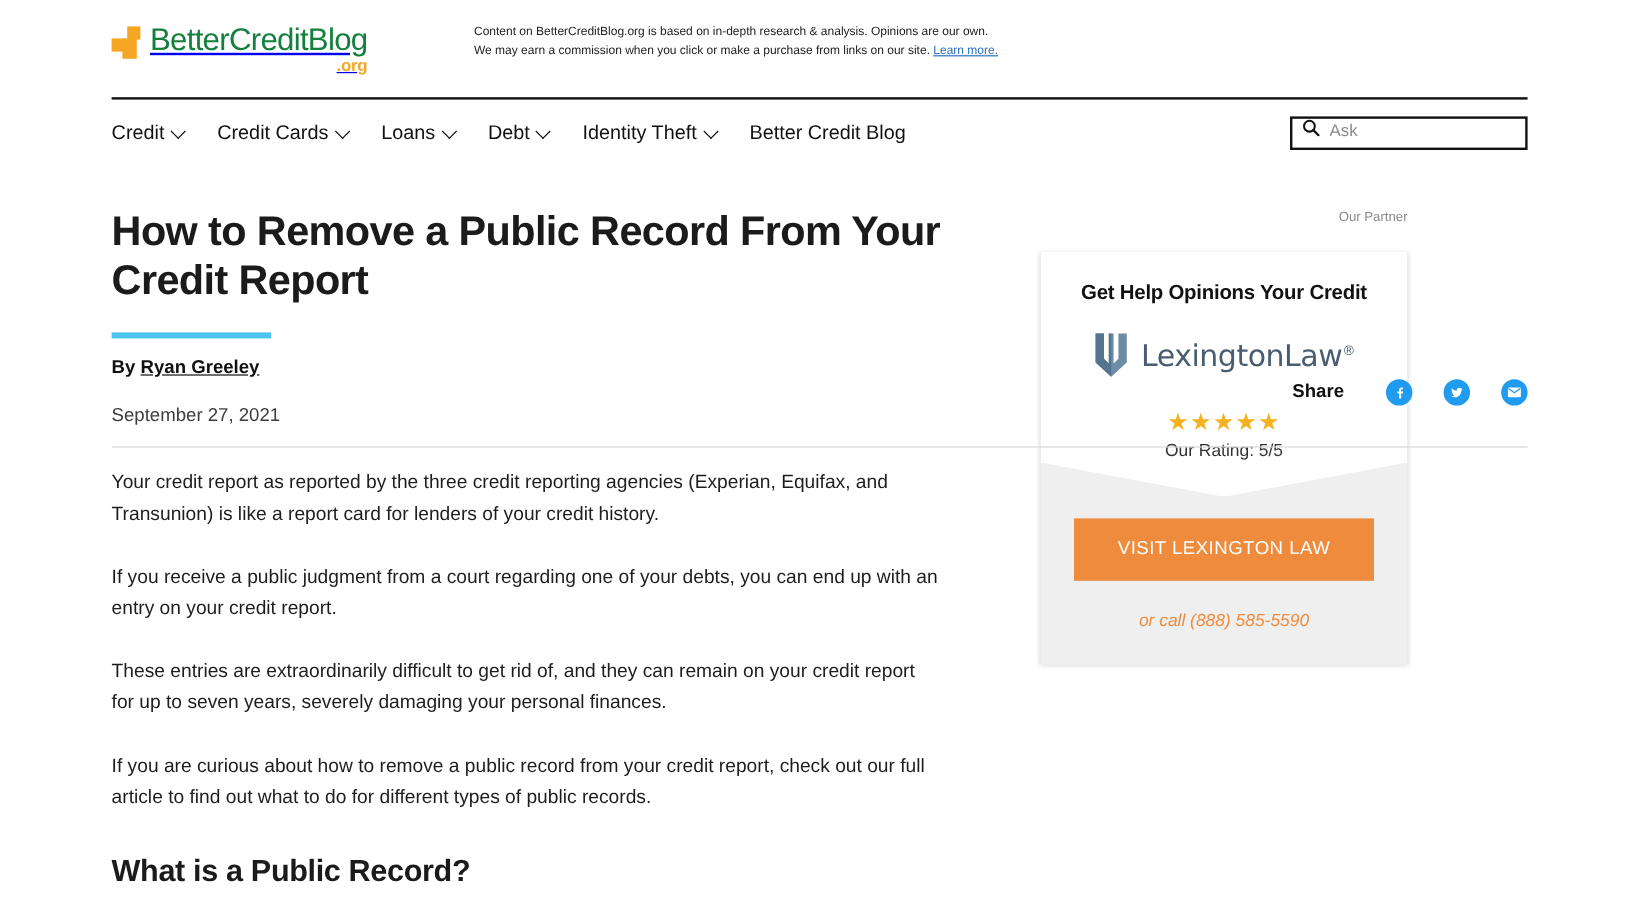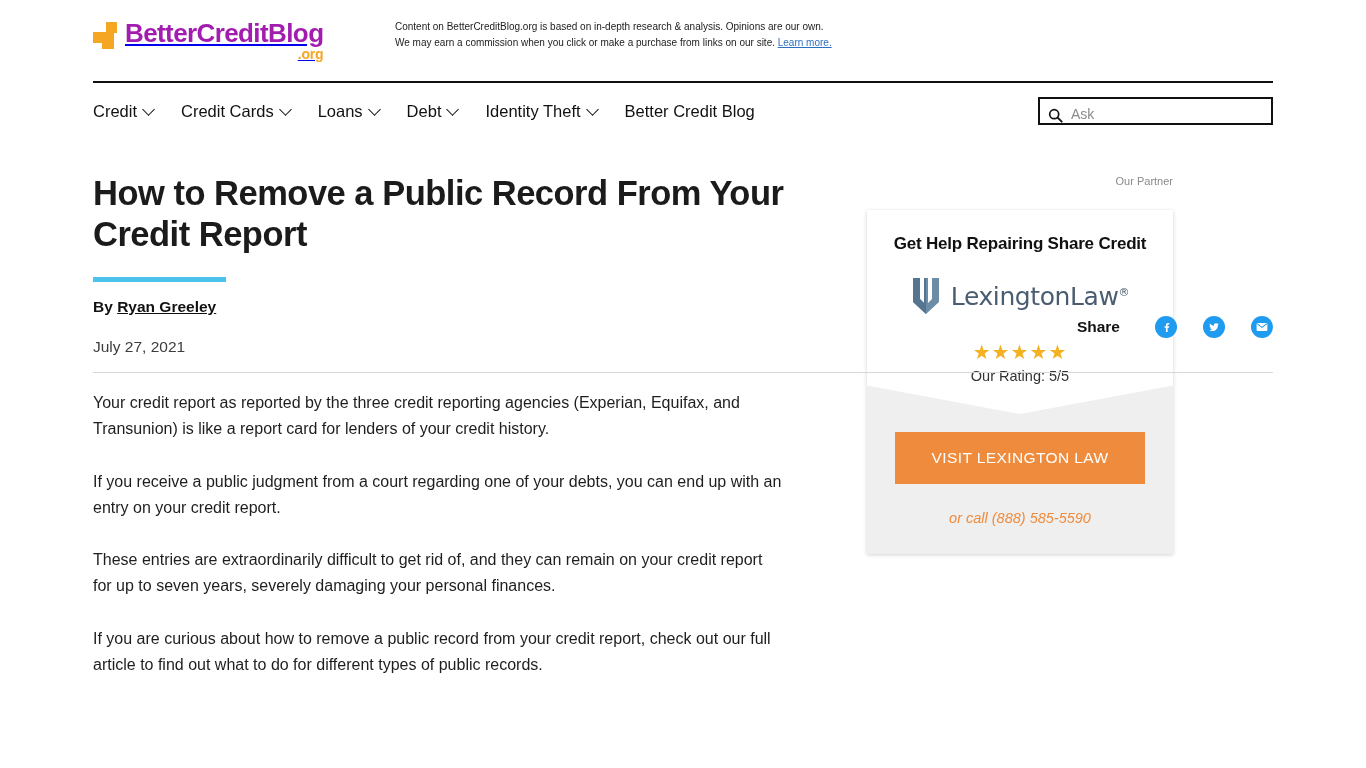--- a/index.html
+++ b/index.html
@@ -55,22 +55,22 @@
   .lm1 { left: 0;  top: 10px; width: 11px; height: 11px; }
   .lm2 { left: 9px; top: 10px; width: 12px; height: 17px; }
   .lm3 { left: 13px; top: 0px; width: 11px; height: 11px; }
 
   .logo-text {
     line-height: 1;
     padding-top: 1px;
   }
   .logo-name {
     font-size: 26px;
-    font-weight: bold;
-    color: #a21caf;
+    font-weight: normal;
+    color: #15803d;
     letter-spacing: -0.6px;
     white-space: nowrap;
     display: block;
   }
   .logo-org {
     display: block;
     text-align: right;
     font-size: 14px;
     font-weight: bold;
     color: #f5a623;
@@ -122,26 +122,26 @@
     border-right: 1.6px solid #111;
     border-bottom: 1.6px solid #111;
     transform: rotate(45deg);
     margin-left: 7px;
     margin-bottom: 4px;
   }
   .search-box {
     position: absolute;
     right: 0;
     top: 14px;
-    width: 235px;
+    width: 198px;
     height: 28px;
     border: 2px solid #111;
     background: #fff;
     display: flex;
-    align-items: flex-end;
+    align-items: flex-start;
     padding: 0 8px;
   }
   .search-box svg { flex: 0 0 auto; }
   .search-input {
     border: 0;
     outline: 0;
     font-size: 14px;
     color: #888;
     font-family: "Liberation Sans", sans-serif;
     margin-left: 6px;
@@ -405,41 +405,42 @@
 
 
         <h1 class="title">How to Remove a Public Record From Your Credit Report</h1>
 
         <div class="title-rule"></div>
 
         <div class="byline">
           <span>By </span><a href="#">Ryan Greeley</a>
         </div>
 
-        <p class="date">July 27, 2021</p>
+        <p class="date">September 27, 2021</p>
 
         <div style="height:34px"></div>
 
         <p class="body-p">Your credit report as reported by the three credit reporting agencies (Experian, Equifax, and Transunion) is like a report card for lenders of your credit history.</p>
         <p class="body-p">If you receive a public judgment from a court regarding one of your debts, you can end up with an entry on your credit report.</p>
         <p class="body-p">These entries are extraordinarily difficult to get rid of, and they can remain on your credit report for up to seven years, severely damaging your personal finances.</p>
         <p class="body-p">If you are curious about how to remove a public record from your credit report, check out our full article to find out what to do for different types of public records.</p>
 
+        <h2 class="sub">What is a Public Record?</h2>
 
       </div>
 
       <div class="col-side">
         <div class="partner-wrap">
 
           <div class="partner-label">Our Partner</div>
 
           <div class="partner-card">
 
             <div class="partner-top">
-              <div class="partner-title">Get Help Repairing Share Credit</div>
+              <div class="partner-title">Get Help Opinions Your Credit</div>
 
               <div class="lex-logo">
                 <svg width="34" height="40" viewBox="0 0 34 40">
                   <path d="M2 2 h7 v21 l4 4 v-25 h4 v25 l4 -4 v-21 h7 v24 l-13 12 -13 -12 z" fill="#6d8ca6"></path>
                   <path d="M2 2 h7 v21 l4 4 v-25 h2 v36 l-13 -12 z" fill="#55748f"></path>
                 </svg>
                 <span class="lex-name"><span>LexingtonLaw</span><span class="lex-reg">®</span></span>
               </div>
 
               <div class="stars">★★★★★</div>

